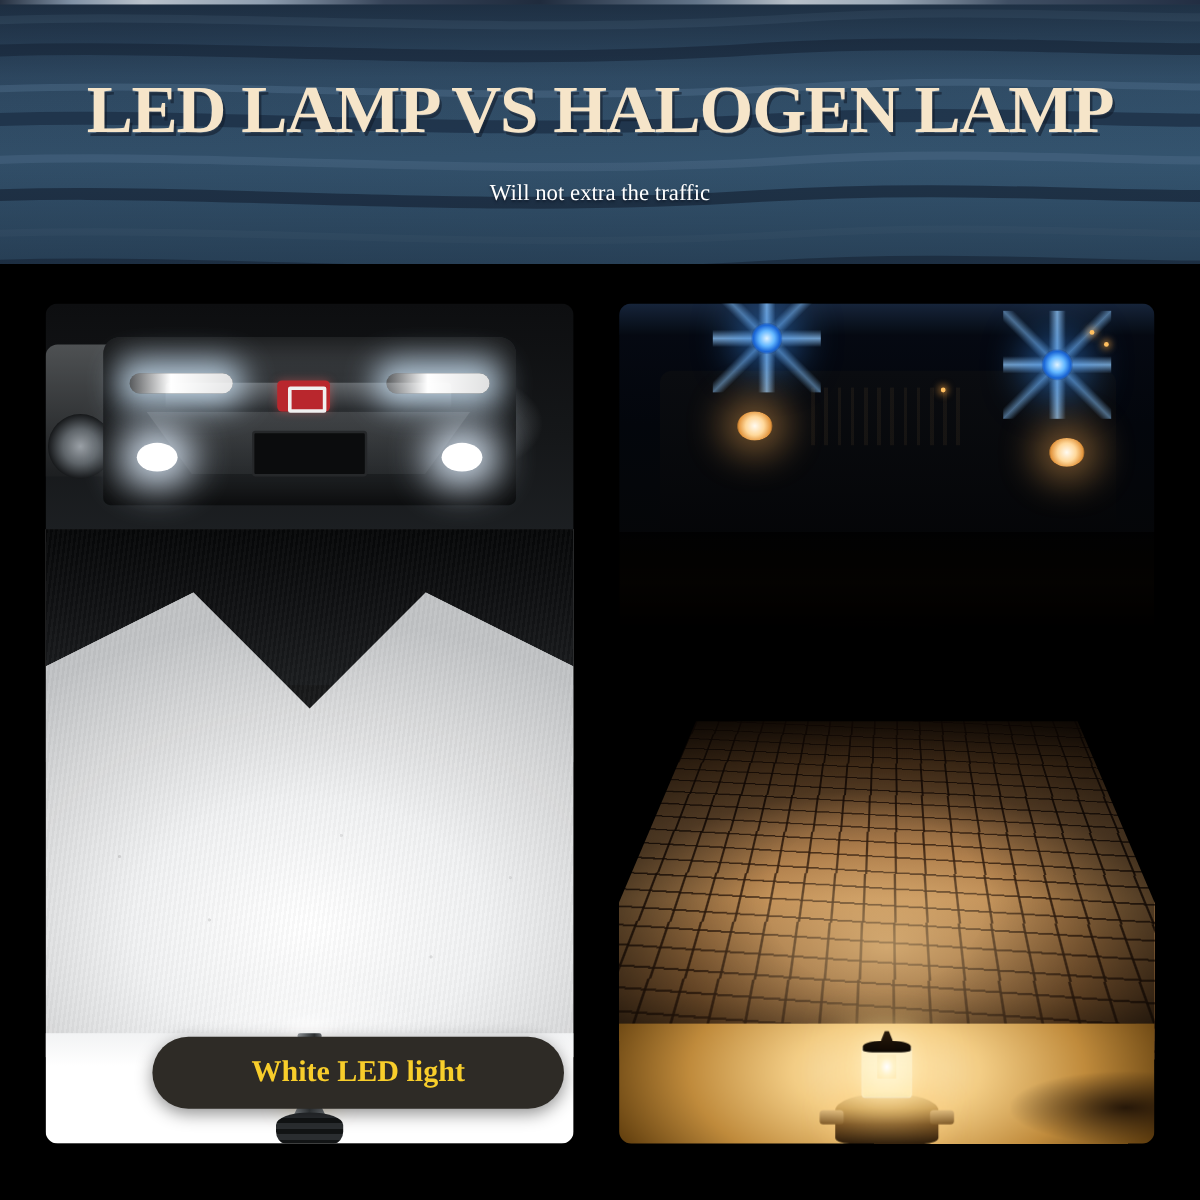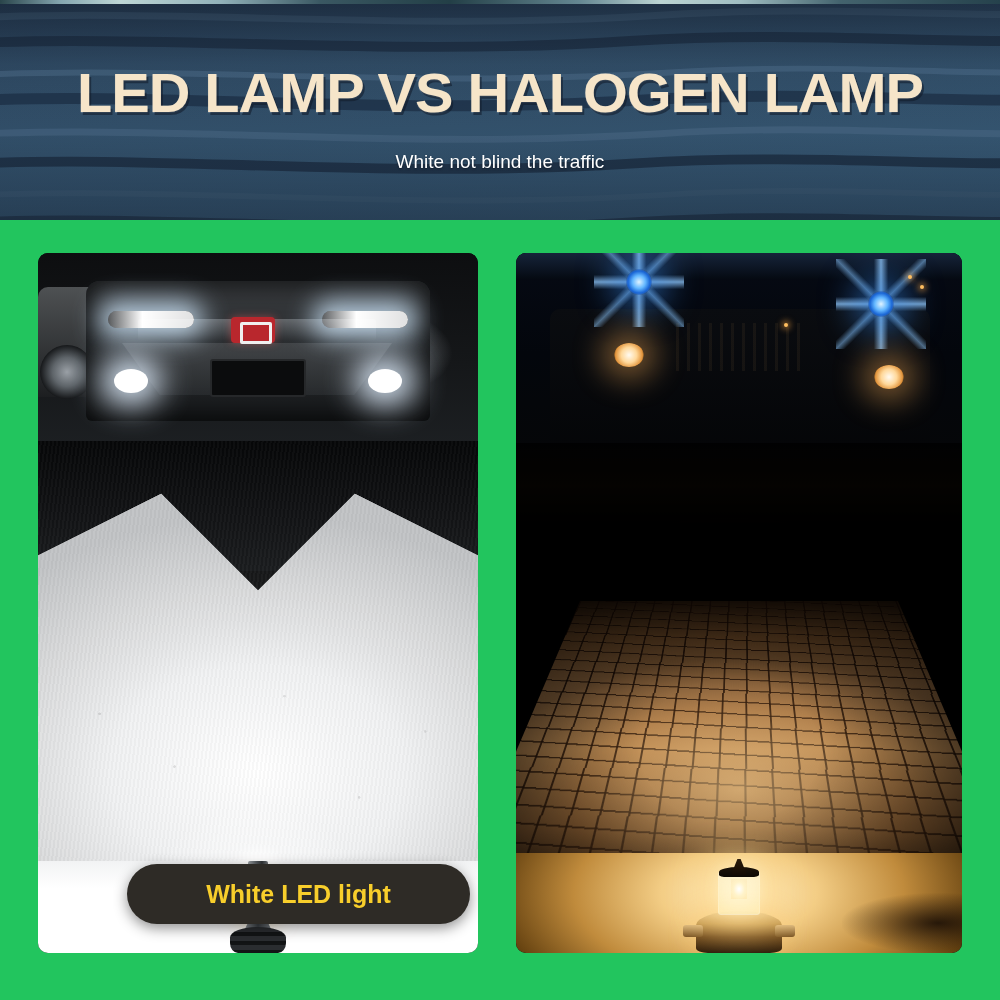--- a/index.html
+++ b/index.html
@@ -6,21 +6,22 @@
   html, body {
     width:1000px; height:1000px;
     font-family:"Liberation Sans", sans-serif;
     background:#1c2433;
     overflow:hidden;
   }
 
   #page {
     position:relative;
     width:1000px; height:1000px;
-    background:#22c55e;
+    background:#000000;
+    font-family:Liberation Serif, serif;
   }
 
   
   .top-sliver {
     position:absolute; top:0; left:0; width:1000px; height:4px;
     background:linear-gradient(90deg,
       #2a3648 0%, #8fa2b8 6%, #cfd8e2 12%, #9fb0c4 22%, #3d4c63 32%,
       #233044 45%, #6d8198 58%, #cdd6e0 66%, #aebdcd 74%, #47586f 84%, #26334a 100%);
     opacity:.9;
   }
@@ -376,21 +377,21 @@
           <path d="M-20,206 C175,188 425,220 695,202 C885,190 1050,210 1140,198" stroke="#1a2b3f" stroke-width="10" opacity=".8"></path>
           <path d="M-20,238 C195,220 445,252 725,234 C905,222 1060,242 1140,230" stroke="#46637e" stroke-width="6" opacity=".4"></path>
           <path d="M-20,266 C180,248 430,280 700,262 C890,250 1050,270 1140,258" stroke="#1c2d42" stroke-width="11" opacity=".75"></path>
         </g>
       </svg>
     </div>
     <div class="banner-shade"></div>
 
     <div class="title">LED LAMP VS HALOGEN LAMP</div>
     <div class="subtitle">
-      <span class="l2">White not blind the traffic</span>
+      <span class="l2">Will not extra the traffic</span>
     </div>
   </div>
 
   <div class="panel panel-left">
 
     <div class="scene led-night">
       <div class="side-car"></div>
       <div class="side-wheel"></div>
       <div class="car">
         <div class="bumper"></div>

